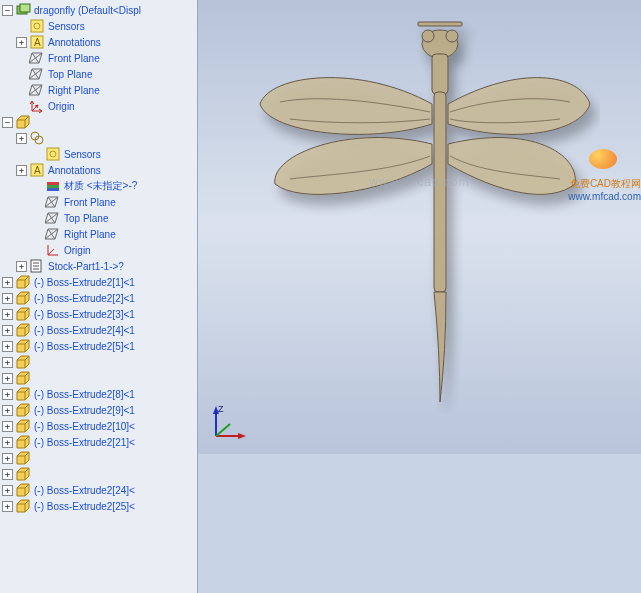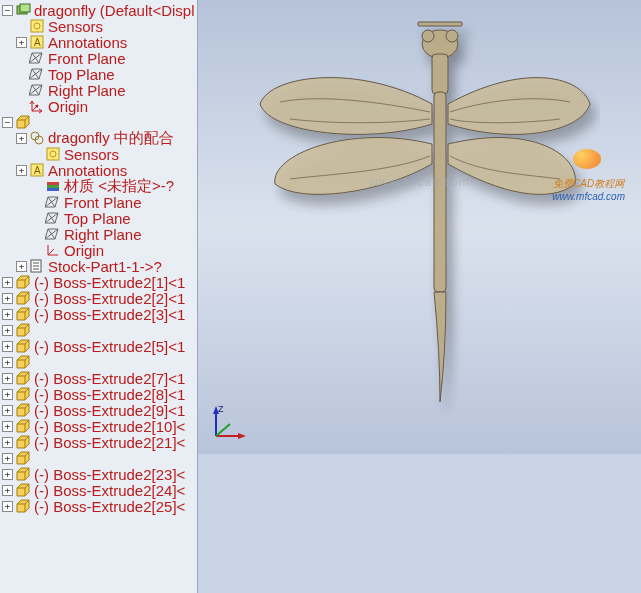--- a/index.html
+++ b/index.html
@@ -36,21 +36,21 @@
     border: 1px solid #8a8a8a;
     background: #fff;
     margin-right: 2px;
     display: flex; align-items: center; justify-content: center;
     font-size: 9px; line-height: 9px; color: #333;
     flex-shrink: 0;
     font-family: monospace;
   }
   .noexp { width: 11px; height: 11px; margin-right: 2px; flex-shrink: 0; }
   .ticon { width: 16px; height: 16px; margin-right: 3px; flex-shrink: 0; display:flex; align-items:center; justify-content:center; }
-  .label { color: #b91c1c; font-size: 15px; }
+  .label { color: #1d4ed8; font-size: 10px; }
   .ind1 { padding-left: 16px; }
   .ind2 { padding-left: 32px; }
 
   .viewport {
     flex: 1;
     height: 454px;
     background: linear-gradient(#b6c3d9, #dbe2ee 50%, #b8c4da);
     position: relative;
     overflow: hidden;
   }
@@ -58,24 +58,23 @@
     position: absolute;
     left: 10px; bottom: 10px;
     width: 40px; height: 40px;
   }
   .wm-center {
     position:absolute; left:50%; top:40%; transform:translate(-50%,-50%);
     color:#a0abb9; font-size:12px; letter-spacing:1px; opacity:.55;
     font-family: Arial, sans-serif;
   }
   .wm-right {
-    position:absolute; right:16px; top:32%;
-    text-align:center; font-size:10px; color:#d08020;
+    position:absolute; right:0; top:32%;
+    text-align:right; font-size:10px; color:#d08020;
     font-family: Arial;
-    font-style: italic;
   }
   .wm-right .logo { width:40px; height:30px; margin:0 auto 2px; position:relative; }
   .wm-right .logo::before{content:"";position:absolute;left:4px;top:4px;width:28px;height:20px;border-radius:50%;background:radial-gradient(circle at 30% 30%, #ffd060, #f08030);}
   .wm-right .url { color:#2a5fb0; font-size:10px; }
 
   
   .tree-panel::-webkit-scrollbar { width: 16px; }
   .tree-panel::-webkit-scrollbar-track { background:#e0e4ec; border-left:1px solid #b0b6c2;}
   .tree-panel::-webkit-scrollbar-thumb { background:#c6ccd8; border:1px solid #9aa2b0;}
 
@@ -174,21 +173,20 @@
         </span>
     </div>
     <div class="node ind1">
       <span class="exp">+</span>
       <span class="ticon">
           <svg width="16" height="16">
             <circle cx="6" cy="6" r="4" fill="none" stroke="#9a7a20"></circle>
             <circle cx="10" cy="10" r="4" fill="none" stroke="#9a7a20"></circle>
           </svg>
         </span>
-      <span class="label">dragonfly 中的配合</span>
     </div>
     <div class="node ind2">
       <span class="noexp"></span>
       <span class="ticon">
           <svg width="16" height="16">
             <rect x="2" y="2" width="12" height="12" fill="#ffe97a" stroke="#b39a20"></rect>
             <circle cx="8" cy="8" r="3" fill="none" stroke="#b39a20"></circle>
           </svg>
         </span>
       <span class="label">Sensors</span>
@@ -296,20 +294,21 @@
           <span class="label">(-) Boss-Extrude2[3]&lt;1</span>
         </div>
         <div class="node">
           <span class="exp">+</span>
           <span class="ticon">
             <svg width="16" height="16">
               <path d="M2 6 L6 2 L14 2 L14 10 L10 14 L2 14 Z" fill="#f4cf5a" stroke="#a67f10"></path>
               <path d="M2 6 L10 6 L10 14 M10 6 L14 2" stroke="#a67f10" fill="none"></path>
             </svg>
           </span>
+          <span class="label">(-) Boss-Extrude2[4]&lt;1</span>
         </div>
         <div class="node">
           <span class="exp">+</span>
           <span class="ticon">
             <svg width="16" height="16">
               <path d="M2 6 L6 2 L14 2 L14 10 L10 14 L2 14 Z" fill="#f4cf5a" stroke="#a67f10"></path>
               <path d="M2 6 L10 6 L10 14 M10 6 L14 2" stroke="#a67f10" fill="none"></path>
             </svg>
           </span>
           <span class="label">(-) Boss-Extrude2[5]&lt;1</span>
@@ -324,21 +323,20 @@
           </span>
         </div>
         <div class="node">
           <span class="exp">+</span>
           <span class="ticon">
             <svg width="16" height="16">
               <path d="M2 6 L6 2 L14 2 L14 10 L10 14 L2 14 Z" fill="#f4cf5a" stroke="#a67f10"></path>
               <path d="M2 6 L10 6 L10 14 M10 6 L14 2" stroke="#a67f10" fill="none"></path>
             </svg>
           </span>
-          <span class="label">(-) Boss-Extrude2[7]&lt;1</span>
         </div>
         <div class="node">
           <span class="exp">+</span>
           <span class="ticon">
             <svg width="16" height="16">
               <path d="M2 6 L6 2 L14 2 L14 10 L10 14 L2 14 Z" fill="#f4cf5a" stroke="#a67f10"></path>
               <path d="M2 6 L10 6 L10 14 M10 6 L14 2" stroke="#a67f10" fill="none"></path>
             </svg>
           </span>
           <span class="label">(-) Boss-Extrude2[8]&lt;1</span>
@@ -383,21 +381,20 @@
           </span>
         </div>
         <div class="node">
           <span class="exp">+</span>
           <span class="ticon">
             <svg width="16" height="16">
               <path d="M2 6 L6 2 L14 2 L14 10 L10 14 L2 14 Z" fill="#f4cf5a" stroke="#a67f10"></path>
               <path d="M2 6 L10 6 L10 14 M10 6 L14 2" stroke="#a67f10" fill="none"></path>
             </svg>
           </span>
-          <span class="label">(-) Boss-Extrude2[23]&lt;</span>
         </div>
         <div class="node">
           <span class="exp">+</span>
           <span class="ticon">
             <svg width="16" height="16">
               <path d="M2 6 L6 2 L14 2 L14 10 L10 14 L2 14 Z" fill="#f4cf5a" stroke="#a67f10"></path>
               <path d="M2 6 L10 6 L10 14 M10 6 L14 2" stroke="#a67f10" fill="none"></path>
             </svg>
           </span>
           <span class="label">(-) Boss-Extrude2[24]&lt;</span>

